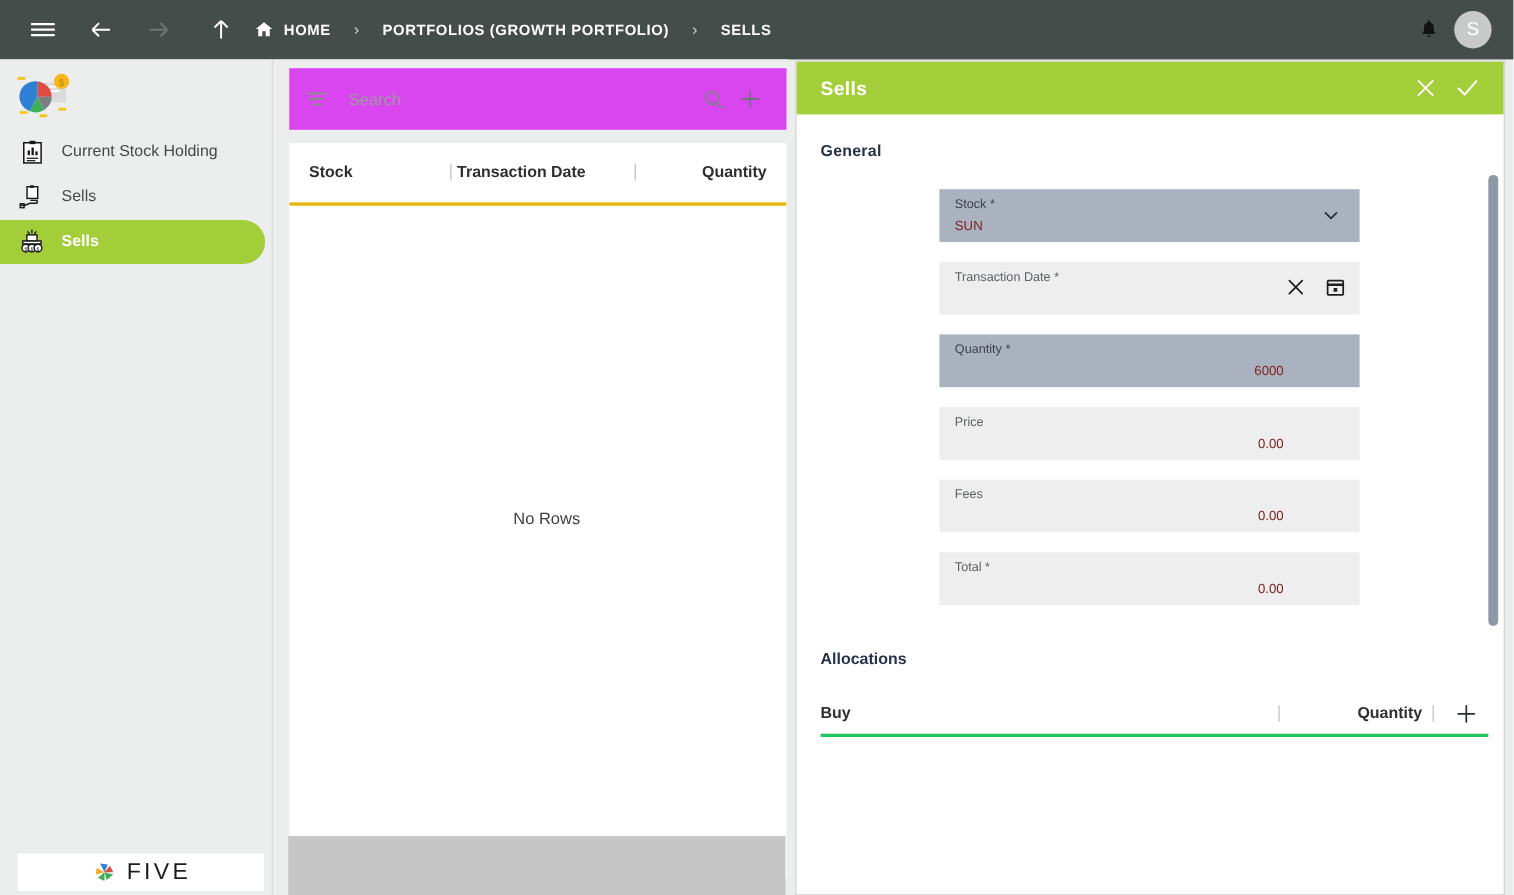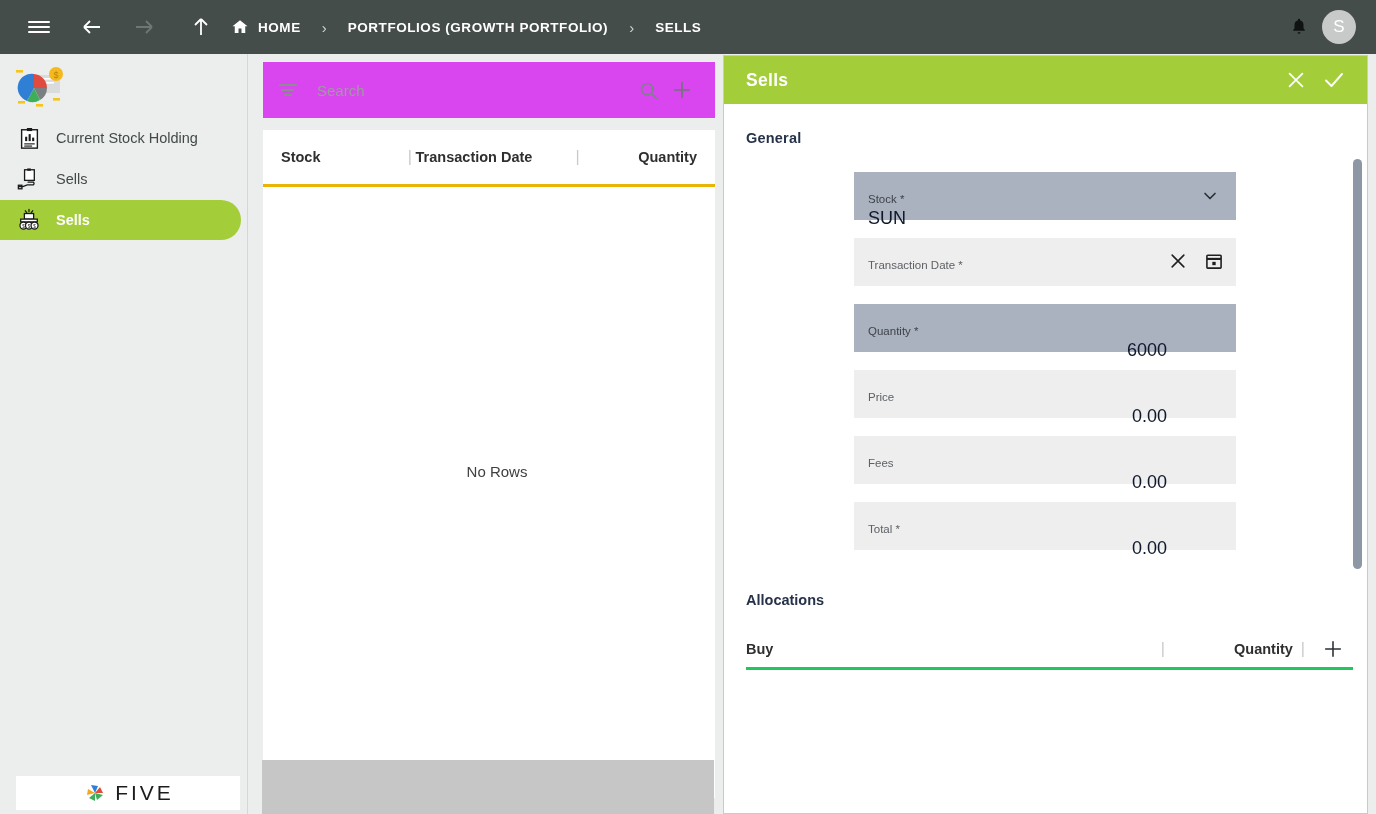--- a/index.html
+++ b/index.html
@@ -116,27 +116,27 @@
   .head-btn { width: 38px; height: 38px; display: flex; align-items: center; justify-content: center; cursor: pointer; }
   .detail-body { position: relative; height: 710px; padding: 0; }
 
   .section-title {
     font-size: 14.5px; font-weight: bold; color: #26324a;
     padding: 26px 0 0 22px; letter-spacing: .2px;
   }
   .fields { padding: 26px 131px 0 130px; }
   .field {
     position: relative; height: 48px; margin-bottom: 18px; background: #eeeeee;
-    padding: 20px 14px 0 14px;
+    padding: 7px 14px 0 14px;
   }
   .field.selected { background: #aab2c0; }
   .field-label { font-size: 11.5px; color: #5d6166; line-height: 14px; }
   .field.selected .field-label { color: #3f434a; }
   .field-value {
-    font-size: 18px; color: #0f172a; line-height: 22px; margin-top: 1px;
+    font-size: 12px; color: #7f1d1d; line-height: 22px; margin-top: 1px;
   }
   .field-value.right { text-align: right; padding-right: 55px; }
   .field-value.left { text-align: left; }
   .field-ico-r {
     position: absolute; right: 12px; top: 13px; display: flex; align-items: center; gap: 16px;
   }
   .chev { position: absolute; right: 16px; top: 14px; cursor: pointer; }
 
   .alloc-title { font-size: 14.5px; font-weight: bold; color: #26324a; padding: 24px 0 0 22px; }
   .alloc-head {

